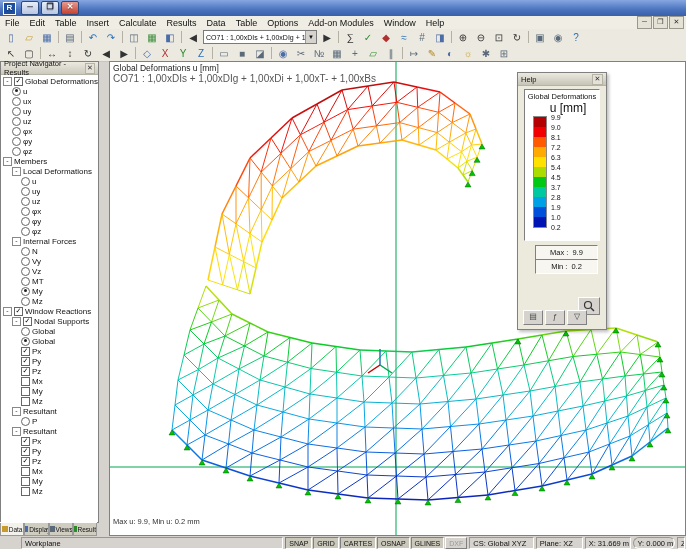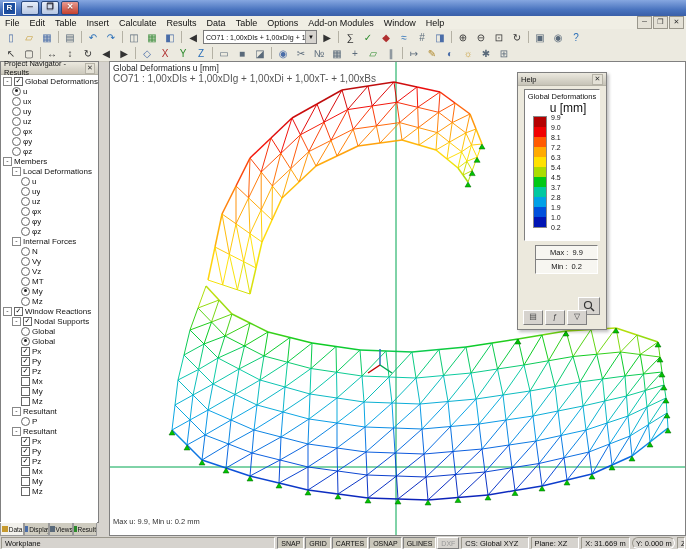--- a/index.html
+++ b/index.html
@@ -87,21 +87,21 @@
   .mag-btn{position:absolute;right:6px;top:224px;width:20px;height:16px;border:1px solid;
       border-color:#fff #808080 #808080 #fff;background:#d6d3ce;display:flex;align-items:center;justify-content:center;}
   .panel-tabs{position:absolute;left:5px;bottom:4px;display:flex;gap:2px;}
   .ptab{width:18px;height:13px;border:1px solid;border-color:#fff #808080 #808080 #fff;
       background:#d6d3ce;font-size:8px;line-height:11px;text-align:center;color:#444;}
   
   .statusbar{position:absolute;left:0;bottom:0;right:0;height:13px;background:#d6d3ce;display:flex;
       align-items:stretch;font-size:7.5px;gap:2px;padding:1px 1px 0 1px;box-sizing:border-box;}
   .sb-seg{border:1px solid;border-color:#9a978c #fff #fff #9a978c;display:flex;align-items:center;
       padding:0 3px;white-space:nowrap;overflow:hidden;box-sizing:border-box;}
-  .sb-work{width:296px;}
+  .sb-work{width:296px;margin-left:20px;}
   .sb-btns{display:flex;gap:1px;}
   .sb-btn{border:1px solid;border-color:#808080 #fff #fff #808080;background:#cac7bb;
       display:flex;align-items:center;padding:0 3px;font-size:7px;}
   .sb-btn.off{border-color:#fff #808080 #808080 #fff;background:#d6d3ce;color:#999;}
   .sb-cs{width:72px;} .sb-plane{width:52px;} .sb-x{width:52px;} .sb-y{width:46px;border-radius:6px;} .sb-z{flex:1;}
 </style>
 </head>
 <body>
 
 <div class="app">

